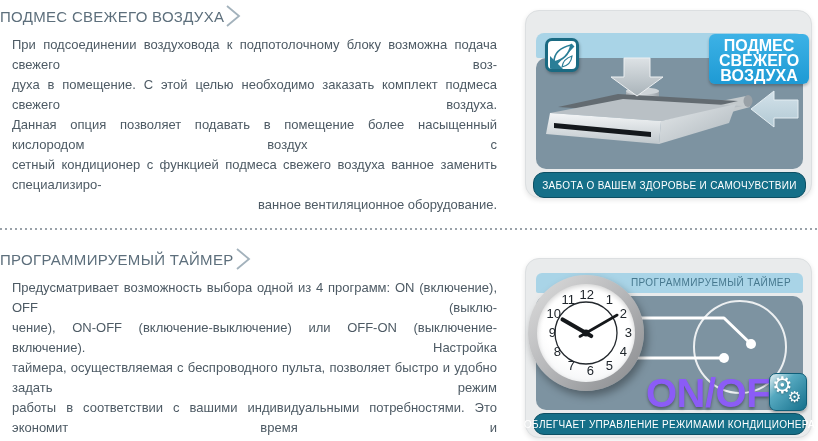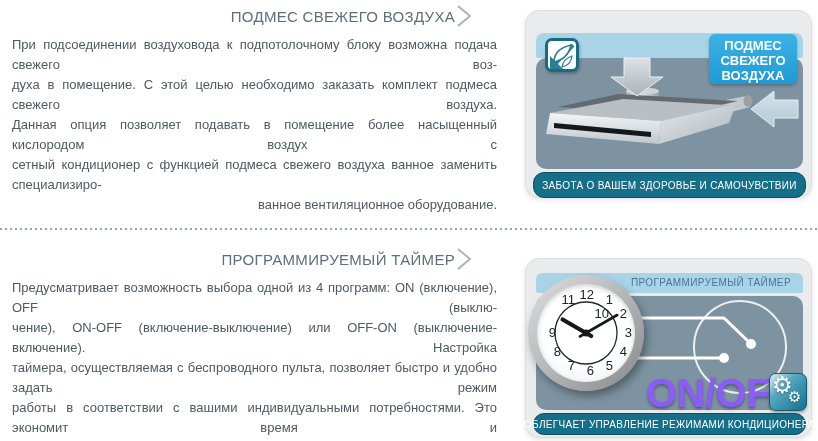--- a/index.html
+++ b/index.html
@@ -1,21 +1,21 @@
 <!DOCTYPE html>
 <html><head>
 <meta charset="utf-8">
 <style>
   html,body{margin:0;padding:0;background:#fff;}
   #page{position:relative;width:818px;height:441px;background:#fff;overflow:hidden;
         font-family:"Liberation Sans",sans-serif;}
 
   
   .section{position:absolute;left:0;width:497px;}
-  .title-row{display:flex;align-items:center;justify-content:flex-end;
+  .title-row{display:flex;align-items:center;justify-content:flex-start;
              height:30px;padding-right:24px;}
   .sec-title{font-size:15px;letter-spacing:.3px;color:#5d6f7c;text-transform:uppercase;
              white-space:nowrap;}
   .chev{flex:0 0 auto;}
   .body-lines{margin-top:4px;}
   .bline{font-size:13px;line-height:20px;color:#4d5a64;text-align:justify;
          text-align-last:justify;white-space:normal;margin-left:12px;}
   .bline.last{text-align-last:right;}
 
   
@@ -28,23 +28,23 @@
   .band{position:absolute;background:#a9d4e7;border-radius:8px 8px 2px 2px;}
   .panel{position:absolute;background:#7d93a1;border-radius:10px;}
   .teal-bar{position:absolute;background:#156f88;border:1px solid #0d4f63;border-radius:11px;
             color:#fff;font-size:10px;letter-spacing:.3px;display:flex;align-items:center;
             justify-content:center;white-space:nowrap;box-sizing:border-box;}
 
   
   .leaf-box{position:absolute;left:19px;top:27px;width:34px;height:34px;background:#fff;
             border:3px solid #1a6a82;border-radius:7px;box-sizing:border-box;overflow:hidden;
             box-shadow:1px 2px 3px rgba(0,0,0,.25);}
-  .badge{position:absolute;left:183px;top:23px;width:88px;height:50px;border-radius:6px;
+  .badge{position:absolute;left:183px;top:23px;width:100px;height:50px;border-radius:6px;
          background:linear-gradient(180deg,#3db2e6,#1e9ad4);color:#fff;font-weight:bold;
-         font-size:13px;line-height:15px;text-align:center;padding-top:4px;box-sizing:border-box;
+         font-size:16px;line-height:15px;text-align:center;padding-top:4px;box-sizing:border-box;
          box-shadow:0 2px 3px rgba(0,0,0,.25);}
 
   
   .band2-text{position:absolute;right:12px;top:0;height:20px;line-height:20px;font-size:10px;
               letter-spacing:.4px;color:#46788e;}
   .clock{position:absolute;left:2px;top:16px;width:116px;height:116px;border-radius:50%;
          background:linear-gradient(135deg,#dedede 0%,#b9babc 45%,#87898c 100%);
          box-shadow:3px 5px 9px rgba(0,0,0,.35);}
   .clock-face{position:absolute;left:9px;top:9px;width:98px;height:98px;border-radius:50%;
               background:radial-gradient(circle at 50% 38%,#ffffff 55%,#eceef0 100%);
@@ -199,21 +199,21 @@
         <span class="cnum" style="left:41px;top:3px;">12</span>
         <span class="cnum" style="left:60px;top:8px;">1</span>
         <span class="cnum" style="left:74px;top:22px;">2</span>
         <span class="cnum" style="left:79px;top:41px;">3</span>
         <span class="cnum" style="left:74px;top:60px;">4</span>
         <span class="cnum" style="left:60px;top:74px;">5</span>
         <span class="cnum" style="left:41px;top:79px;">6</span>
         <span class="cnum" style="left:22px;top:74px;">7</span>
         <span class="cnum" style="left:8px;top:60px;">8</span>
         <span class="cnum" style="left:3px;top:41px;">9</span>
-        <span class="cnum" style="left:8px;top:22px;margin-left:48px;">10</span>
+        <span class="cnum" style="left:8px;top:22px;">10</span>
         <span class="cnum" style="left:22px;top:8px;">11</span>
       </div>
     </div>
 
     <div class="onoff">ON/OFF</div>
 
     <div class="gears">
       <span class="gear-glyph" style="left:2px;top:-2px;font-size:23px;">⚙</span>
       <span class="gear-glyph" style="left:18px;top:14px;font-size:15px;">⚙</span>
     </div>

